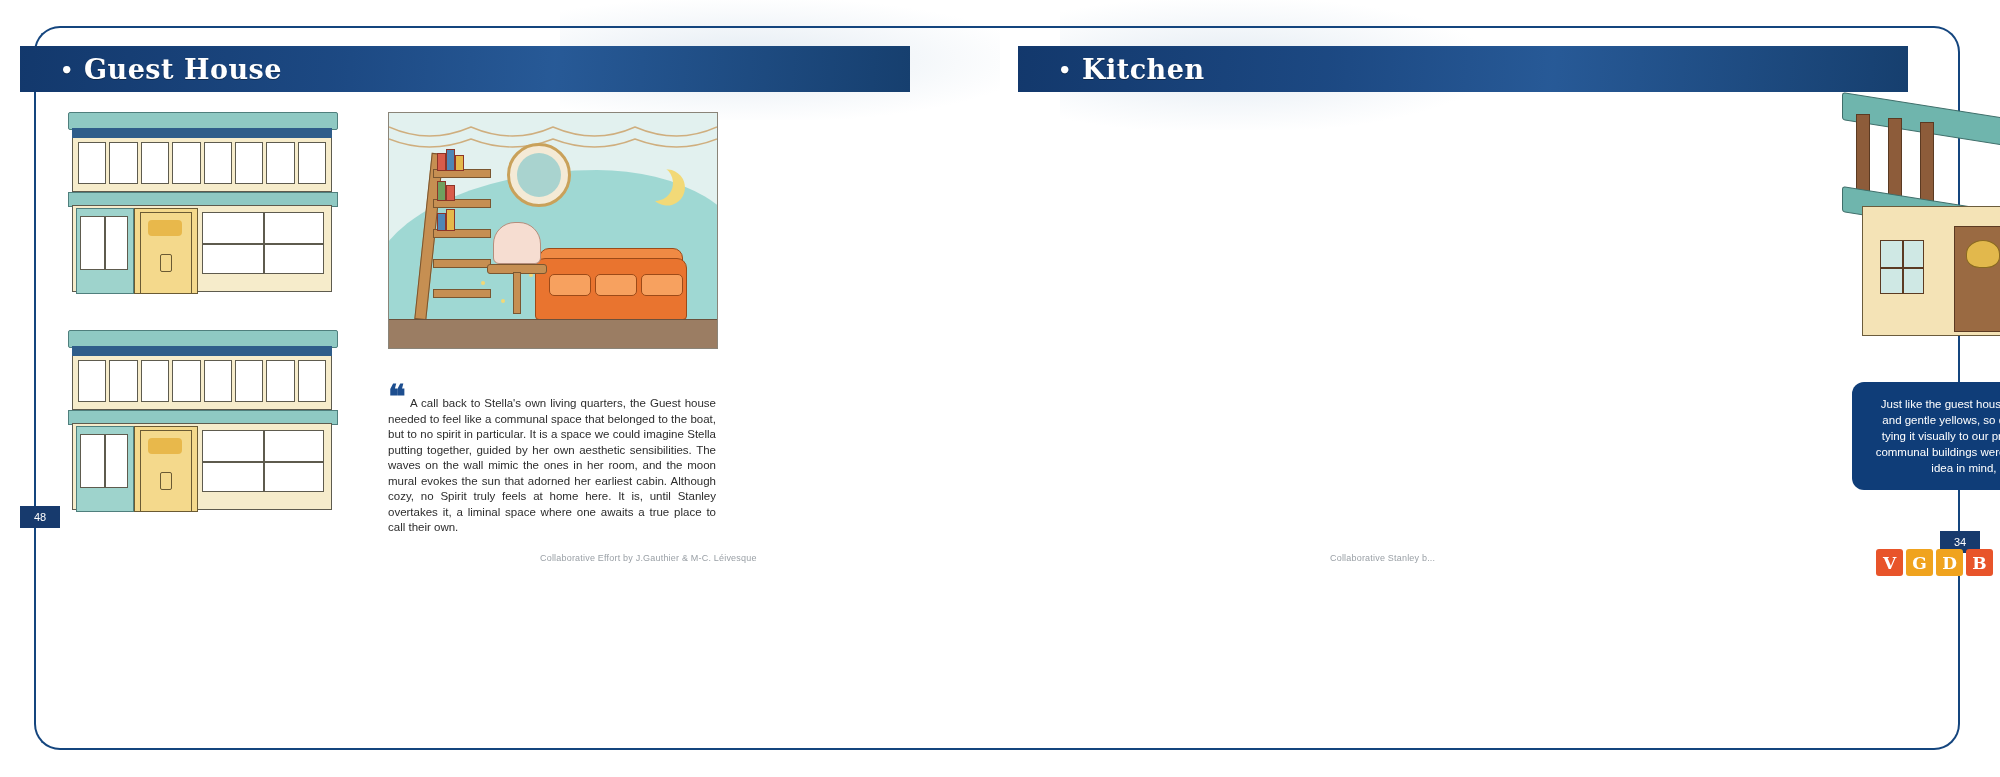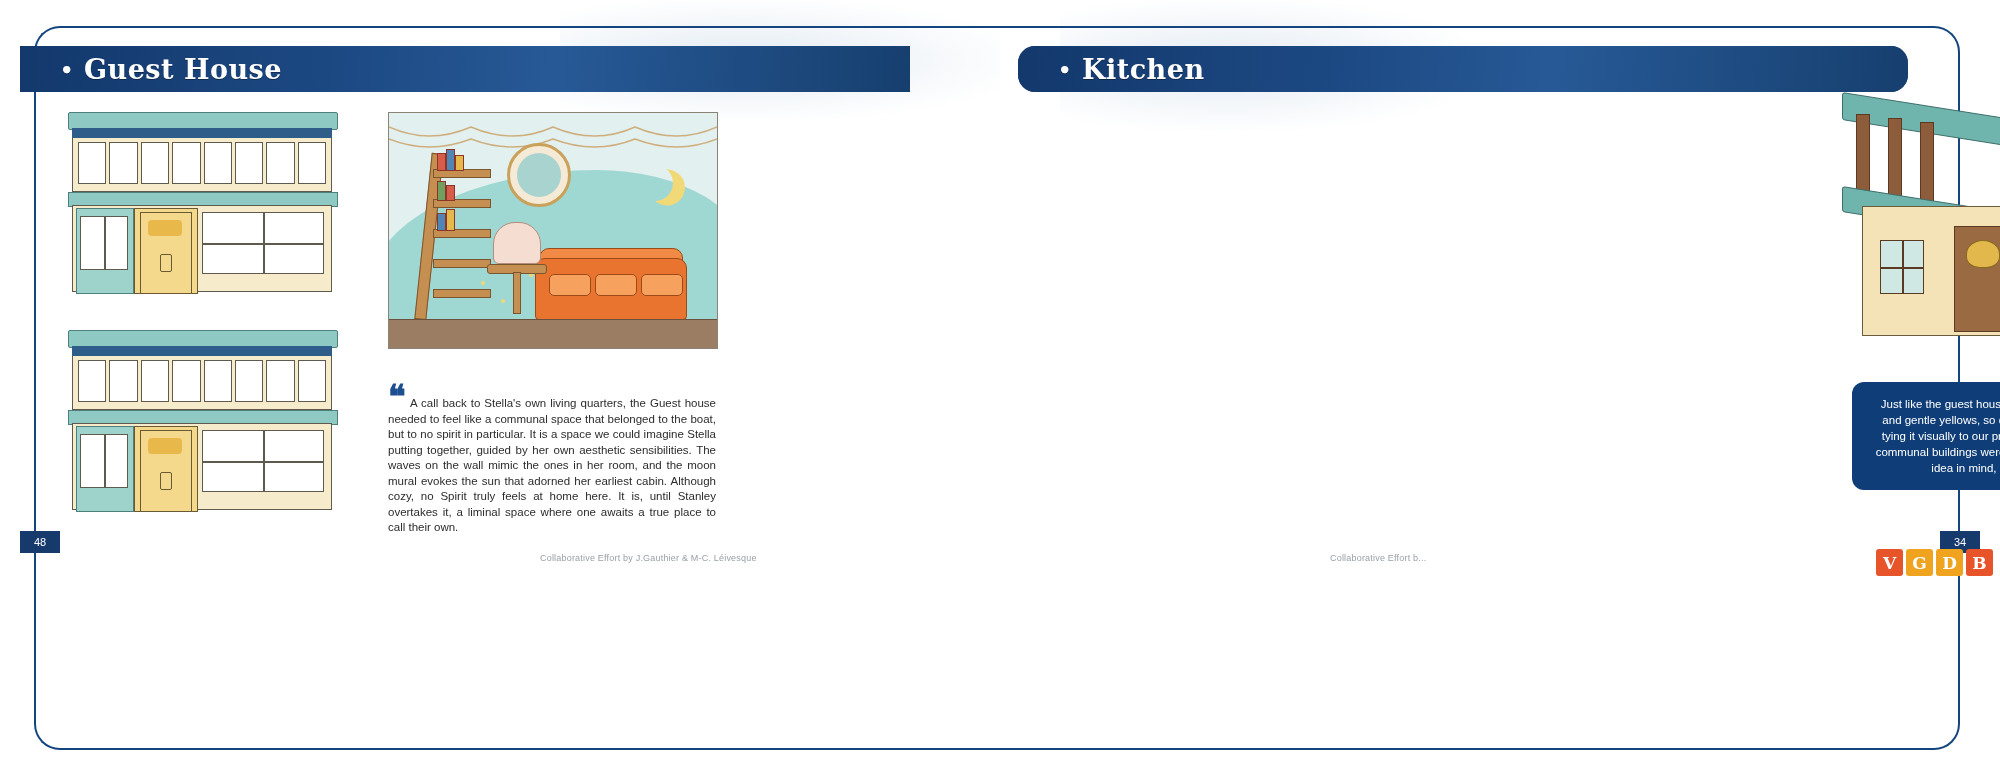--- a/index.html
+++ b/index.html
@@ -27,21 +27,21 @@
     border-radius:26px;border-left:none;
   }
 
   
   .header-bar{
     position:absolute;height:46px;background:#173a6d;color:#ffffff;
     display:flex;align-items:center;box-sizing:border-box;
     overflow:hidden;
   }
   .header-left{left:20px;top:46px;width:890px;padding-left:40px;}
-  .header-right{left:1018px;top:46px;width:890px;padding-left:40px;border-radius:17px;}
+  .header-right{left:1018px;top:46px;width:890px;padding-left:40px;}
   .header-bar .wash{
     position:absolute;left:0;top:0;right:0;bottom:0;
     background:linear-gradient(95deg,#12386c 0%,#1d4b86 35%,#2a5f9e 60%,#16406f 100%);
     opacity:.85;
   }
   .header-title{
     position:relative;z-index:2;font-family:"DejaVu Serif", serif;
     font-size:27px;letter-spacing:.5px;font-weight:700;
     text-shadow:0 1px 0 rgba(0,0,0,.35);
   }
@@ -71,21 +71,21 @@
     font-size:11.5px;line-height:16px;text-align:center;
     padding:14px 18px;box-sizing:border-box;
   }
 
   
   .pagenum{
     position:absolute;background:#173a6d;color:#ffffff;
     font-size:11px;width:40px;height:22px;display:flex;
     align-items:center;justify-content:center;
   }
-  .pagenum-left{left:20px;top:531px;}
+  .pagenum-left{left:20px;top:506px;}
   .pagenum-right{left:1940px;top:531px;}
 
   .credit{
     position:absolute;font-size:9px;color:#9aa0a6;letter-spacing:.2px;
   }
   .credit-left{left:540px;top:553px;}
   .credit-right{left:1330px;top:553px;}
 
   
   .vgdb{position:absolute;left:1876px;top:549px;display:flex;gap:3px;}
@@ -300,21 +300,21 @@
       <div class="k-body"></div>
       <div class="k-win"></div>
       <div class="k-door"></div>
       <div class="k-door-orn"></div>
     </div>
 
     <div class="callout">
       <span>Just like the guest house uses soft blues and gentle yellows, so does the kitchen, tying it visually to our protagonist. All the communal buildings were colored with that idea in mind, initially.</span>
     </div>
 
-    <div class="credit credit-right" style="left:330px;">Collaborative Effort b...</div>
+    <div class="credit credit-right" style="left:330px;">Collaborative Stanley b...</div>
   </div>
 
   <div class="pagenum pagenum-right">34</div>
 
   <div class="vgdb">
     <span class="v">V</span>
     <span class="g">G</span>
     <span class="d">D</span>
     <span class="b">B</span>
   </div>

